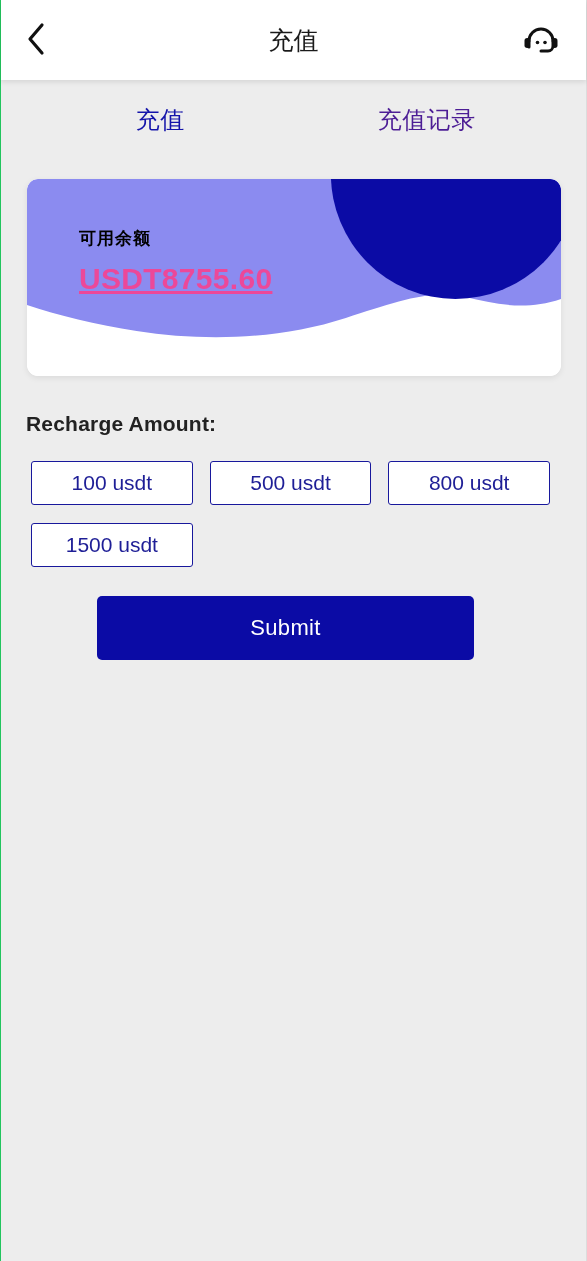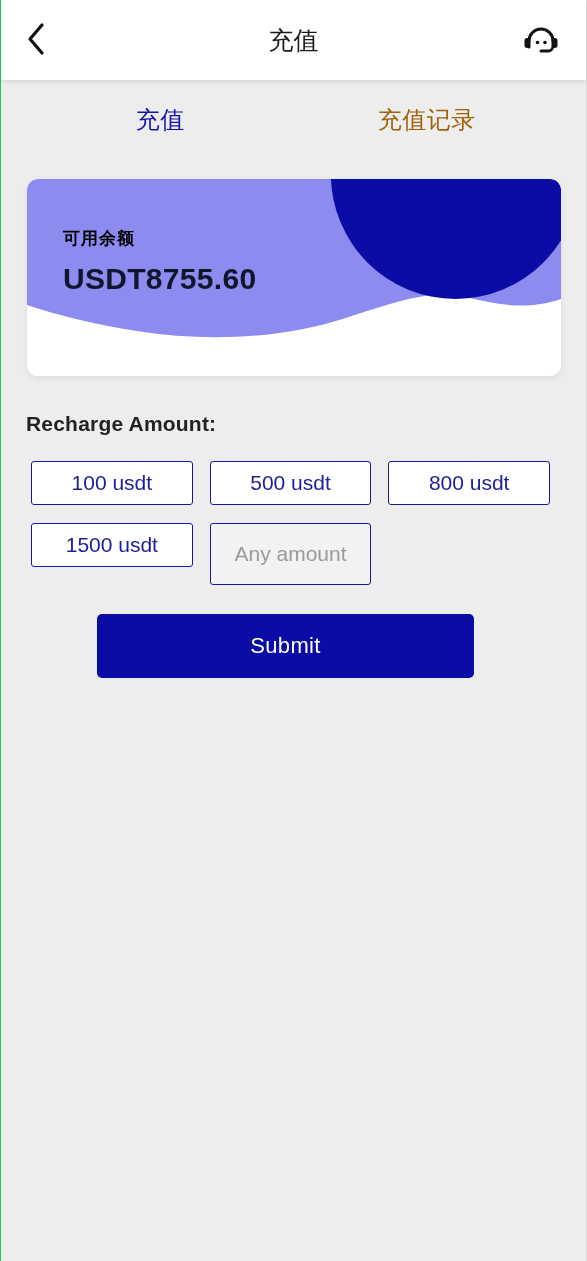--- a/index.html
+++ b/index.html
@@ -83,58 +83,59 @@
   }
   .tab {
     flex: 1;
     text-align: center;
     font-size: 24px;
     cursor: pointer;
     user-select: none;
     letter-spacing: 0.5px;
   }
   .tab.active { color: #1414aa; }
-  .tab.inactive { color: #a16207; }
+  .tab.inactive { color: #4c1d95; }
 
   
   .balance-card {
     position: relative;
     margin: 19px 25px 0 26px;
     height: 197px;
     border-radius: 11px;
     background: #ffffff;
     overflow: hidden;
     box-shadow: 0 2px 6px rgba(0,0,0,0.08);
   }
   .balance-card svg {
     position: absolute;
     top: 0; left: 0;
     width: 100%;
     height: 100%;
     display: block;
   }
   .balance-text {
     position: absolute;
-    left: 36px;
+    left: 52px;
     top: 48px;
     z-index: 2;
   }
   .balance-label {
     font-size: 17px;
     font-weight: bold;
     color: #000000;
     letter-spacing: 1px;
     margin: 0 0 12px 0;
   }
   .balance-amount {
     font-size: 30px;
     font-weight: bold;
-    color: #0f172a;
+    color: #ec4899;
     letter-spacing: 0.3px;
     margin: 0;
+    text-decoration: underline;
   }
 
   
   .section-title {
     margin: 36px 4px 0 25px;
     font-size: 21px;
     font-weight: bold;
     color: #222222;
     letter-spacing: 0.2px;
   }
@@ -261,21 +262,20 @@
     </div>
   </div>
 
   <div class="section-title">Recharge Amount:</div>
 
   <div class="amount-grid">
     <button class="amount-btn">100 usdt</button>
     <button class="amount-btn">500 usdt</button>
     <button class="amount-btn">800 usdt</button>
     <button class="amount-btn">1500 usdt</button>
-    <input class="amount-input" type="text" placeholder="Any amount" style="">
   </div>
 
   <div class="submit-wrap">
     <button class="submit-btn">Submit</button>
   </div>
 
   <div class="filler"></div>
 </div>
 
 </body></html>

